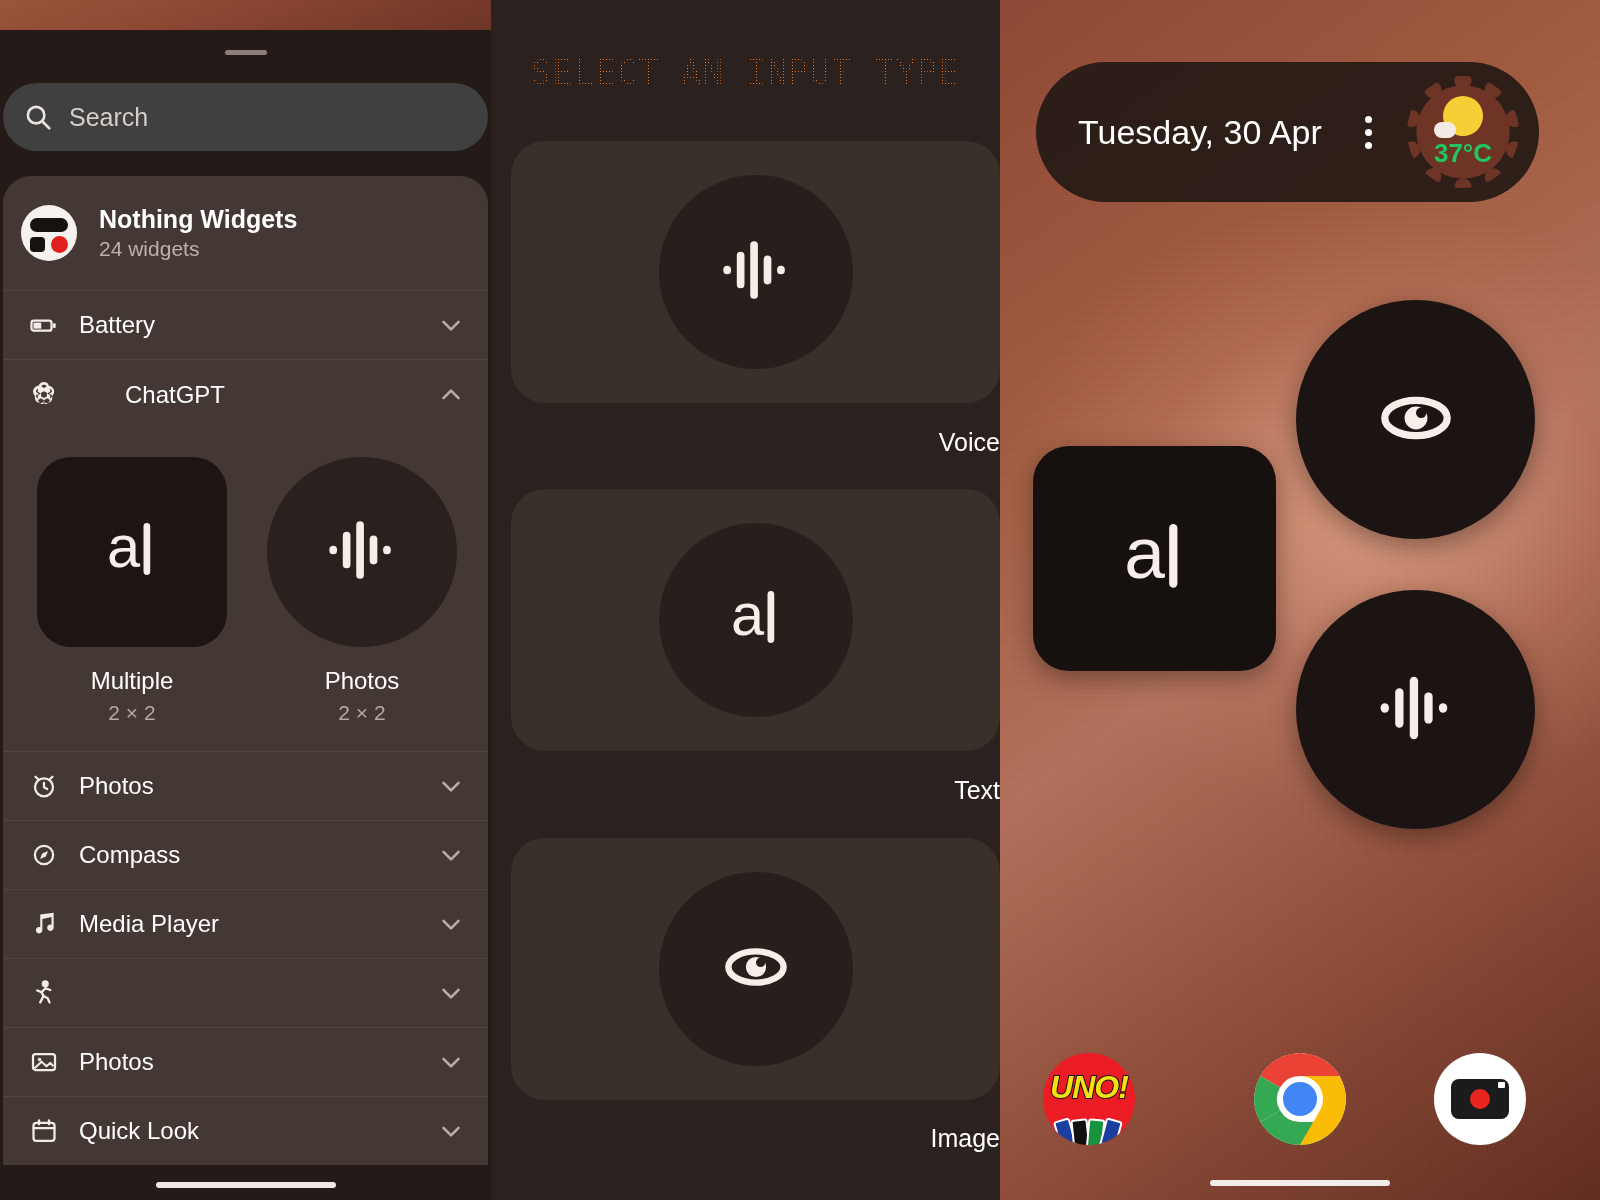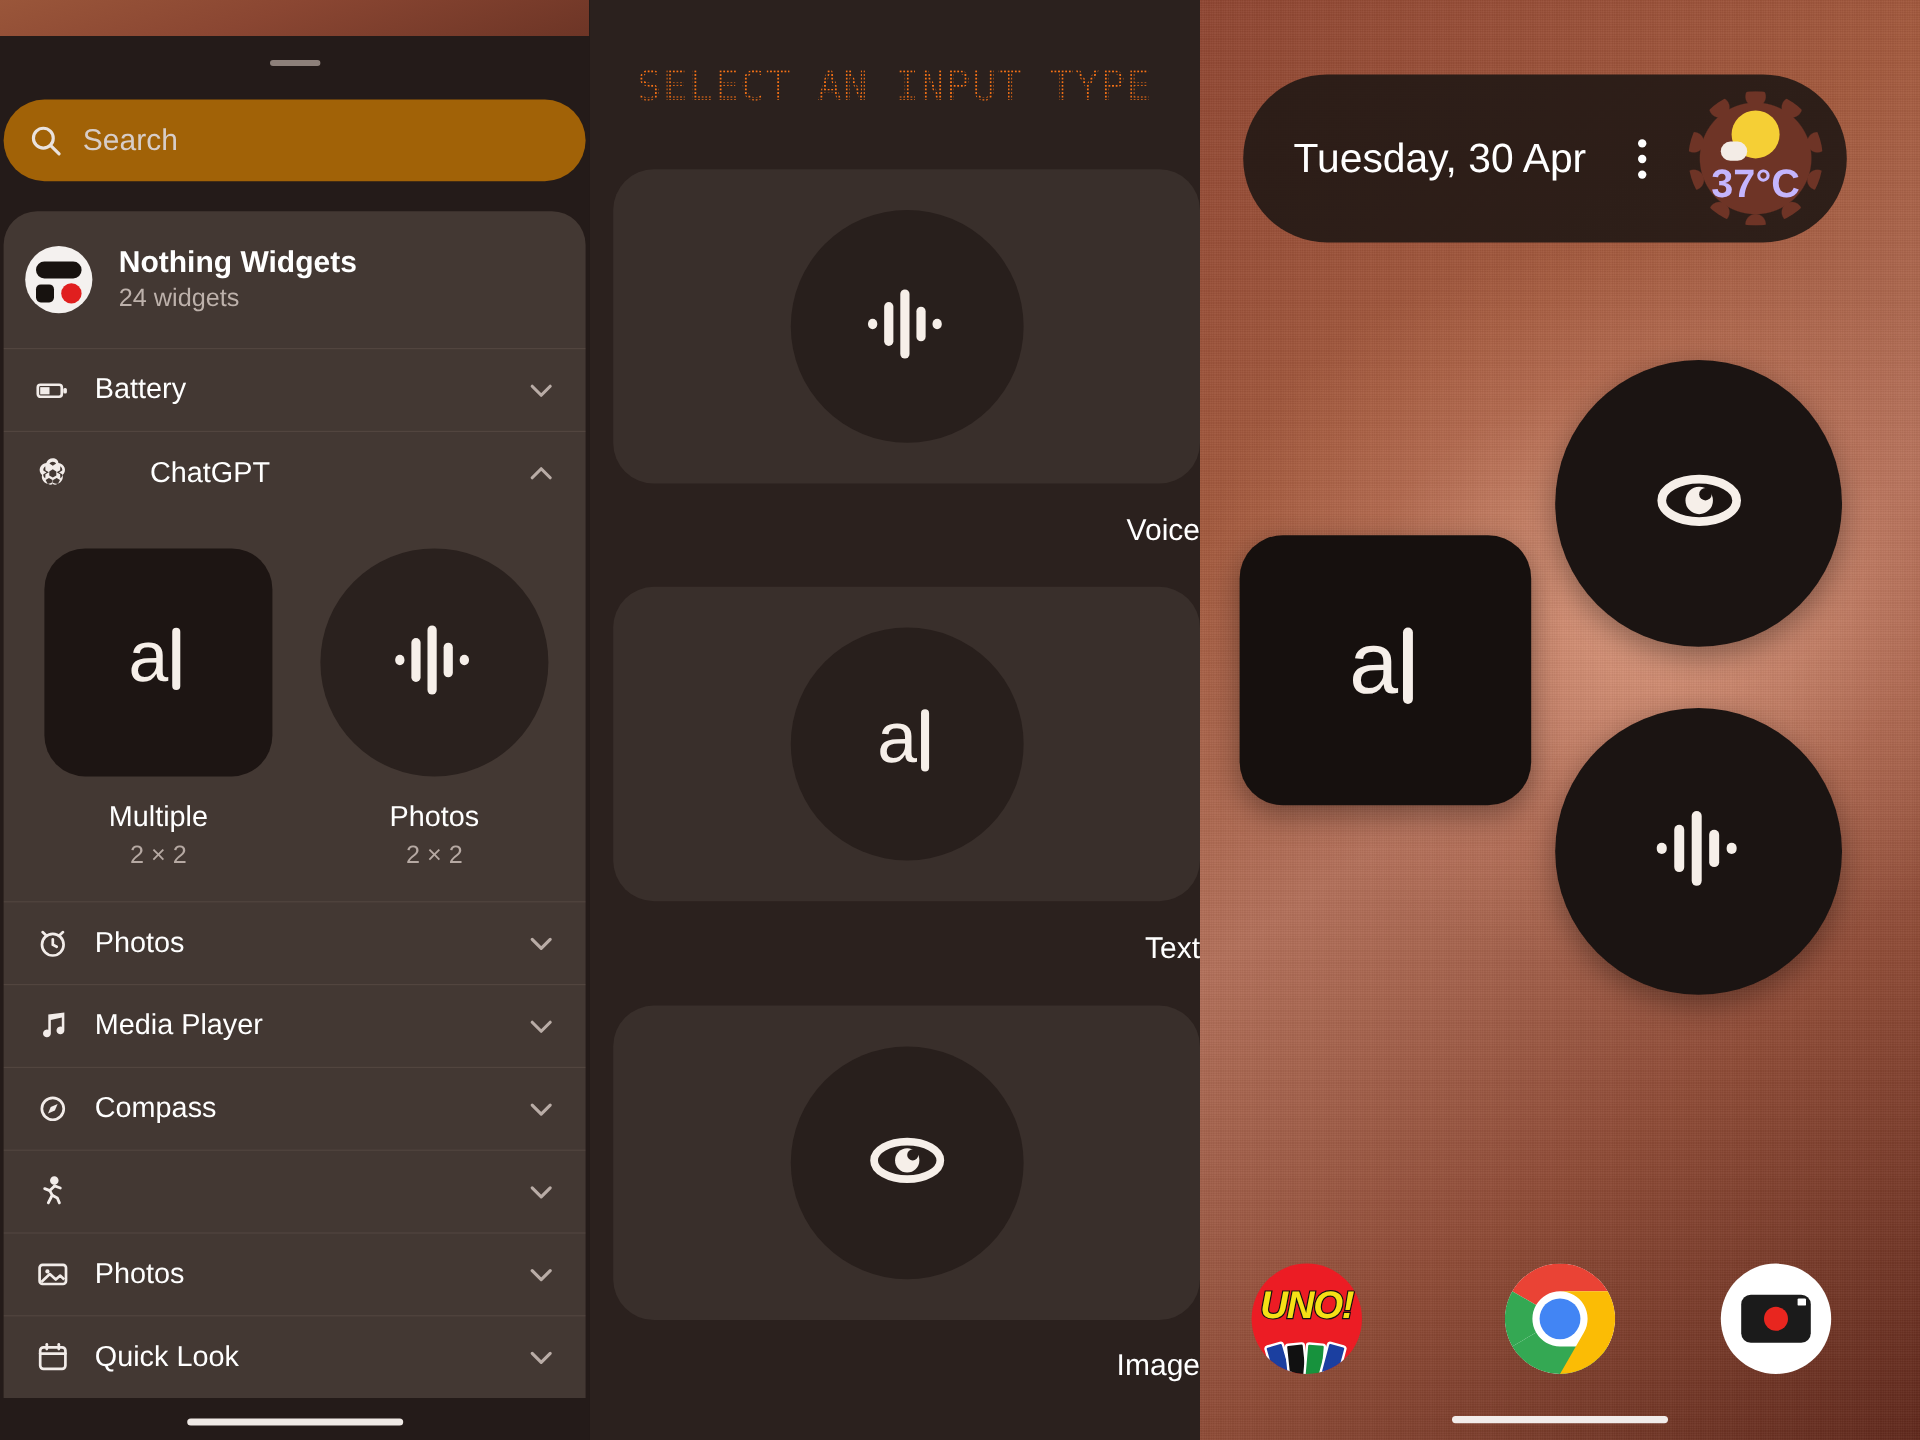--- a/index.html
+++ b/index.html
@@ -23,21 +23,21 @@
   .left-sheet {
     position: absolute; left: 0; top: 30px; width: 491px; height: 1170px;
     background: #241b19;
   }
   .drag-handle {
     position: absolute; left: 50%; transform: translateX(-50%); top: 50px;
     width: 42px; height: 5px; border-radius: 3px; background: #8d807a;
   }
   .search-bar {
     position: absolute; left: 3px; top: 83px; width: 485px; height: 68px;
-    background: #a16207; border-radius: 34px;
+    background: #404040; border-radius: 34px;
     display: flex; align-items: center; padding-left: 20px; gap: 16px;
   }
   .search-icon svg { display: block; }
   .search-placeholder { color: #d7cdc8; font-size: 25px; }
 
   .list-card {
     position: absolute; left: 3px; top: 176px; width: 485px;
     background: #433833; border-radius: 28px 28px 0 0; overflow: hidden;
   }
   .app-row {
@@ -168,21 +168,21 @@
       radial-gradient(circle at 50% 50%, #6e3426 46px, transparent 47px);
   }
   .sun {
     position: relative; width: 40px; height: 40px; border-radius: 50%;
     background: #f5cf35; margin-bottom: 2px; z-index: 2;
   }
   .cloud-bit {
     position: absolute; left: -9px; bottom: -2px; width: 22px; height: 16px;
     border-radius: 9px; background: #f3ece6;
   }
-  .temp { position: relative; z-index: 2; color: #c4b5fd; font-size: 33px; font-weight: 600; }
+  .temp { position: relative; z-index: 2; color: #22c55e; font-size: 26px; font-weight: 600; }
 
   .hw-square {
     position: absolute; left: 33px; top: 446px; width: 243px; height: 225px;
     background: #16100e; border-radius: 36px;
     display: flex; align-items: center; justify-content: center;
     box-shadow: 0 8px 24px rgba(0,0,0,0.35);
   }
   .hw-circle-top {
     position: absolute; left: 296px; top: 300px; width: 239px; height: 239px;
     background: #1b1412; border-radius: 50%;
@@ -328,40 +328,40 @@
         <span class="w-label">Photos</span>
         <span class="chev">
           <svg width="30" height="30" viewBox="0 0 24 24" fill="none" stroke="#b9aca6" stroke-width="2.1" stroke-linecap="round" stroke-linejoin="round">
               <polyline points="6,9.5 12,15.5 18,9.5"></polyline>
             </svg>
         </span>
       </div>
 
       <div class="w-row">
         <span class="w-ico">
-          <svg width="30" height="30" viewBox="0 0 24 24" fill="#f2ece9">
-            <path d="M9 4.4v10.1a2.6 2.6 0 1 0 1.7 2.4V8l7.3-1.6v6.1a2.6 2.6 0 1 0 1.7 2.4V3z"></path>
-            </svg>
-        </span>
-        <span class="w-label">Media Player</span>
-        <span class="chev">
-          <svg width="30" height="30" viewBox="0 0 24 24" fill="none" stroke="#b9aca6" stroke-width="2.1" stroke-linecap="round" stroke-linejoin="round">
-              <polyline points="6,9.5 12,15.5 18,9.5"></polyline>
-            </svg>
-        </span>
-      </div>
-
-      <div class="w-row">
-        <span class="w-ico">
           <svg width="30" height="30" viewBox="0 0 24 24" fill="none" stroke="#f2ece9" stroke-width="1.8" stroke-linecap="round">
               <circle cx="12" cy="12" r="7.3"></circle>
             <polygon points="15.2,8.8 10.6,10.8 8.8,15.2 13.4,13.2" fill="#f2ece9" stroke="none"></polygon>
             </svg>
         </span>
         <span class="w-label">Compass</span>
+        <span class="chev">
+          <svg width="30" height="30" viewBox="0 0 24 24" fill="none" stroke="#b9aca6" stroke-width="2.1" stroke-linecap="round" stroke-linejoin="round">
+              <polyline points="6,9.5 12,15.5 18,9.5"></polyline>
+            </svg>
+        </span>
+      </div>
+
+      <div class="w-row">
+        <span class="w-ico">
+          <svg width="30" height="30" viewBox="0 0 24 24" fill="#f2ece9">
+            <path d="M9 4.4v10.1a2.6 2.6 0 1 0 1.7 2.4V8l7.3-1.6v6.1a2.6 2.6 0 1 0 1.7 2.4V3z"></path>
+            </svg>
+        </span>
+        <span class="w-label">Media Player</span>
         <span class="chev">
           <svg width="30" height="30" viewBox="0 0 24 24" fill="none" stroke="#b9aca6" stroke-width="2.1" stroke-linecap="round" stroke-linejoin="round">
               <polyline points="6,9.5 12,15.5 18,9.5"></polyline>
             </svg>
         </span>
       </div>
 
       <div class="w-row">
         <span class="w-ico">
           <svg width="30" height="30" viewBox="0 0 24 24" fill="none" stroke="#f2ece9" stroke-width="1.9" stroke-linecap="round">

